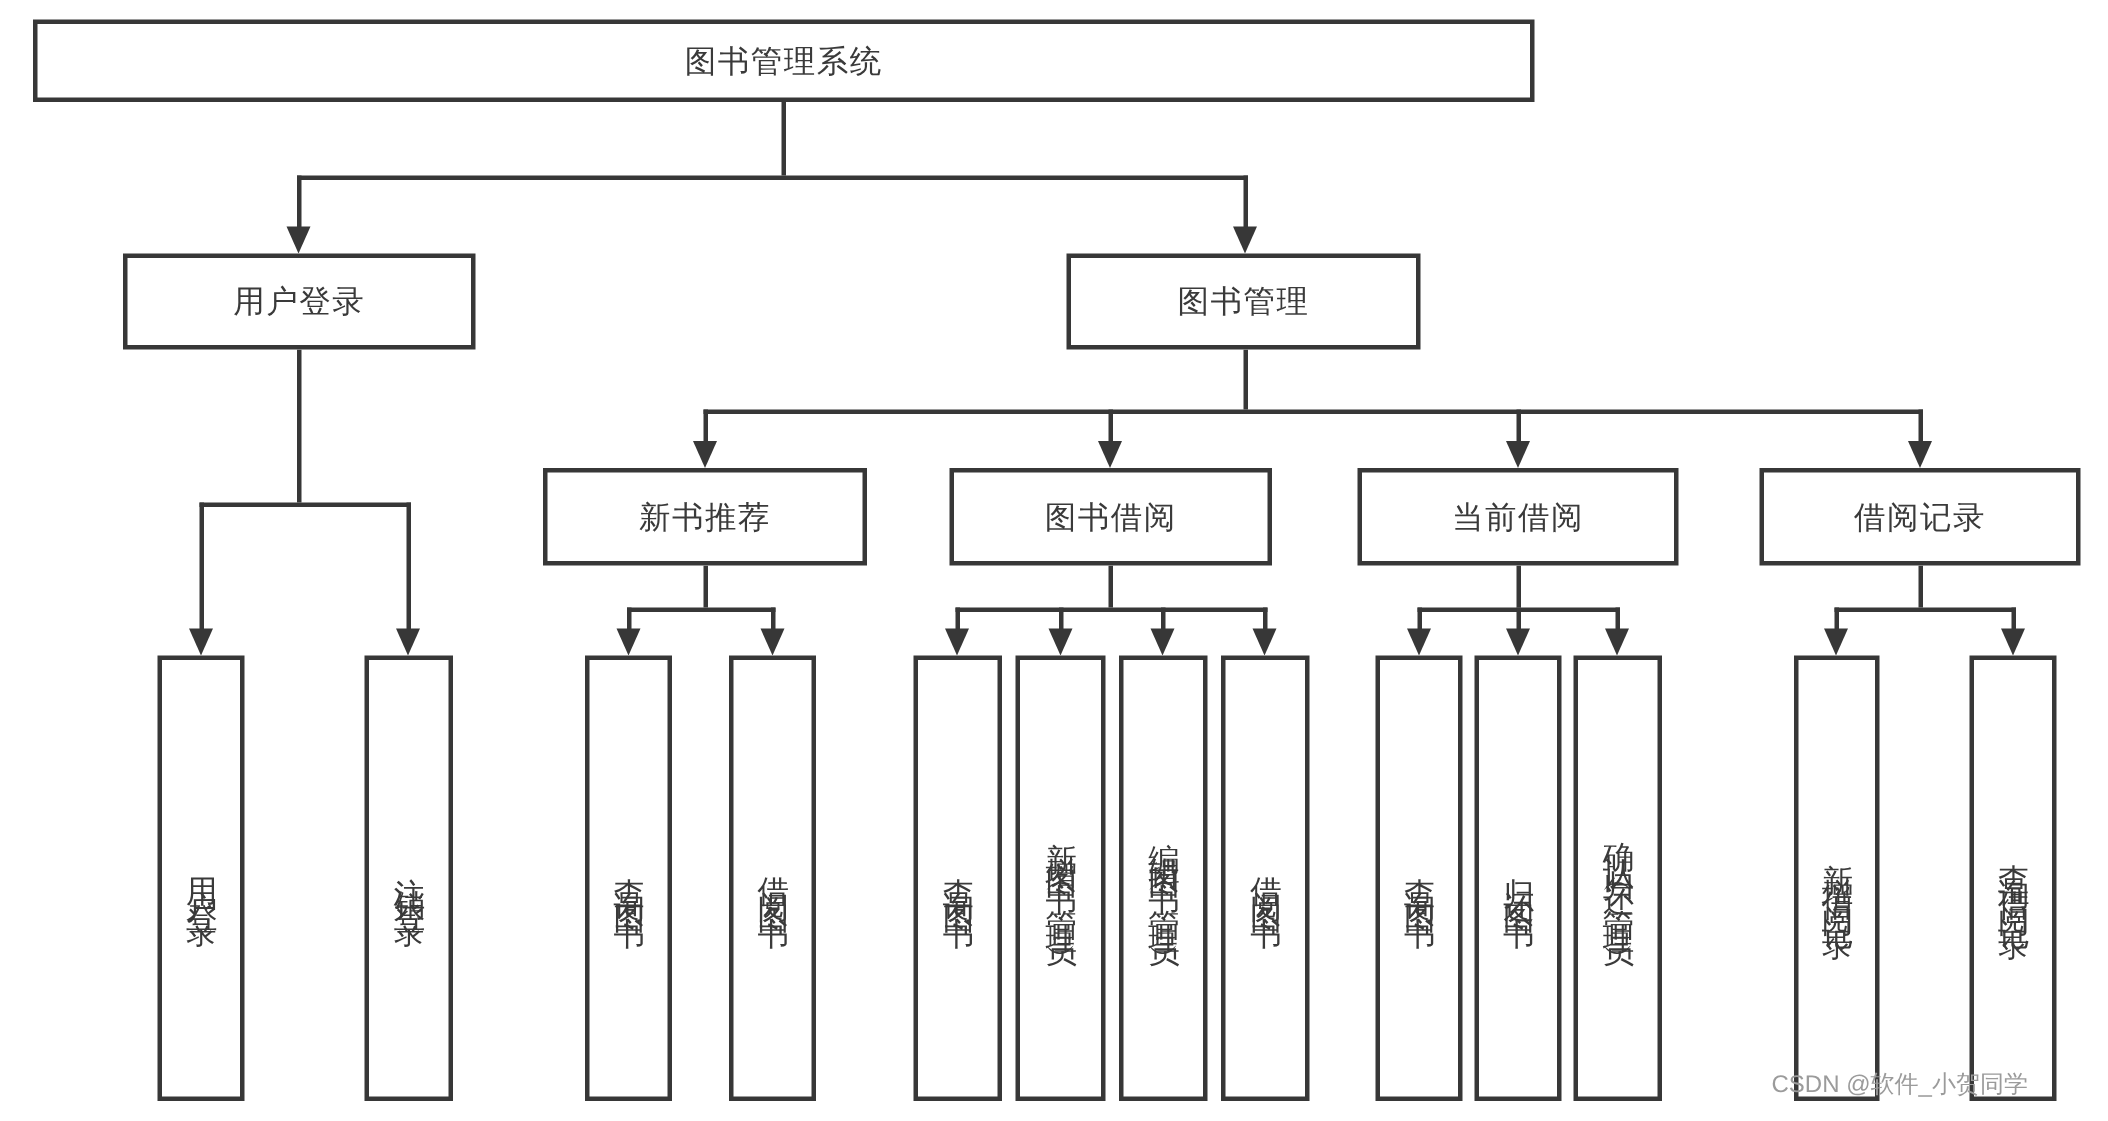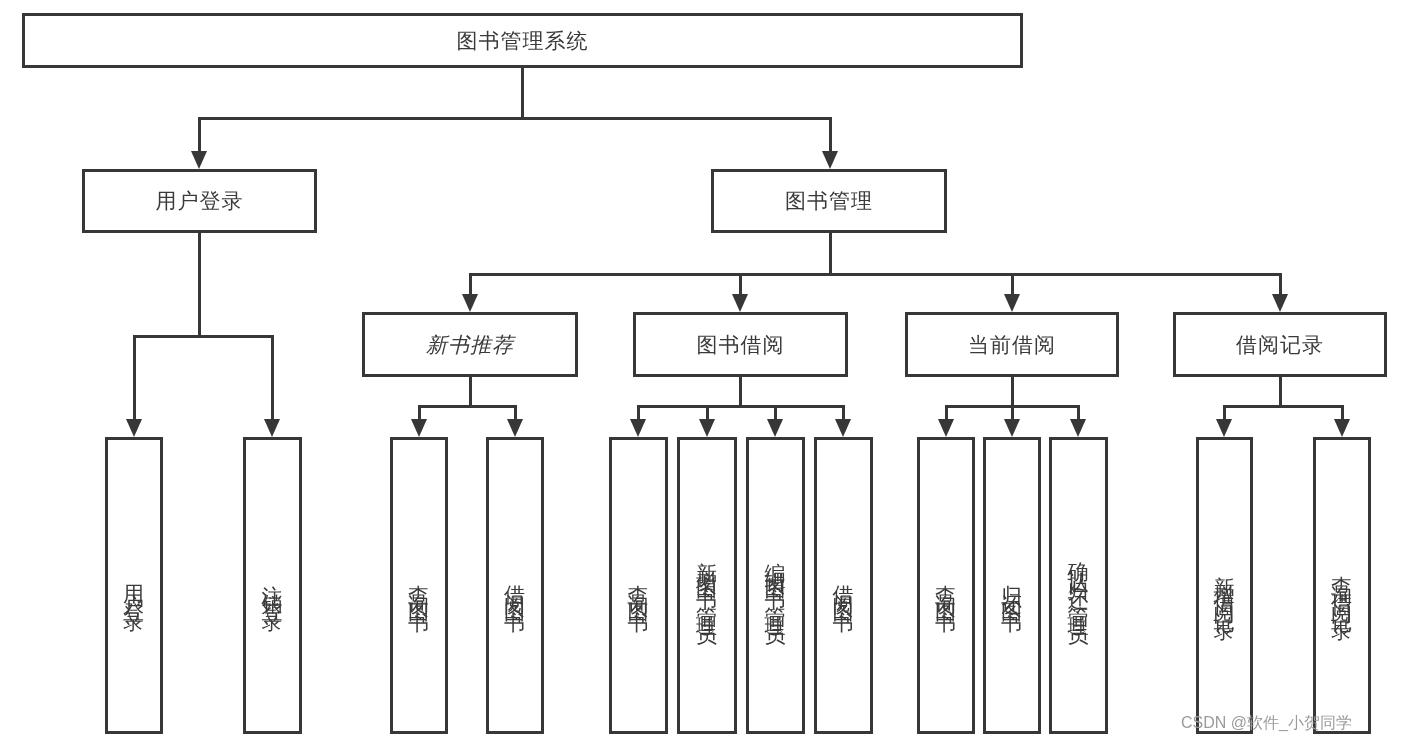--- a/index.html
+++ b/index.html
@@ -88,21 +88,21 @@
   <div class="hline" style="left:469px;top:273px;width:813px;"></div>
   <div class="vline" style="left:469px;top:273px;height:27px;"></div>
   <div class="vline" style="left:739px;top:273px;height:27px;"></div>
   <div class="vline" style="left:1011px;top:273px;height:27px;"></div>
   <div class="vline" style="left:1279px;top:273px;height:27px;"></div>
   <div class="arrow" style="left:462px;top:294px;"></div>
   <div class="arrow" style="left:732px;top:294px;"></div>
   <div class="arrow" style="left:1004px;top:294px;"></div>
   <div class="arrow" style="left:1272px;top:294px;"></div>
 
-  <div class="hbox" style="left:362px;top:312px;width:216px;height:65px;font-style:italic;">新书推荐</div>
+  <div class="hbox" style="left:362px;top:312px;width:216px;height:65px;">新书推荐</div>
   <div class="hbox" style="left:633px;top:312px;width:215px;height:65px;">图书借阅</div>
   <div class="hbox" style="left:905px;top:312px;width:214px;height:65px;">当前借阅</div>
   <div class="hbox" style="left:1173px;top:312px;width:214px;height:65px;">借阅记录</div>
 
   <div class="vline" style="left:469px;top:377px;height:28px;"></div>
   <div class="vline" style="left:739px;top:377px;height:28px;"></div>
   <div class="vline" style="left:1011px;top:377px;height:28px;"></div>
   <div class="vline" style="left:1279px;top:377px;height:28px;"></div>
 
   <div class="hline" style="left:418px;top:405px;width:99px;"></div>

